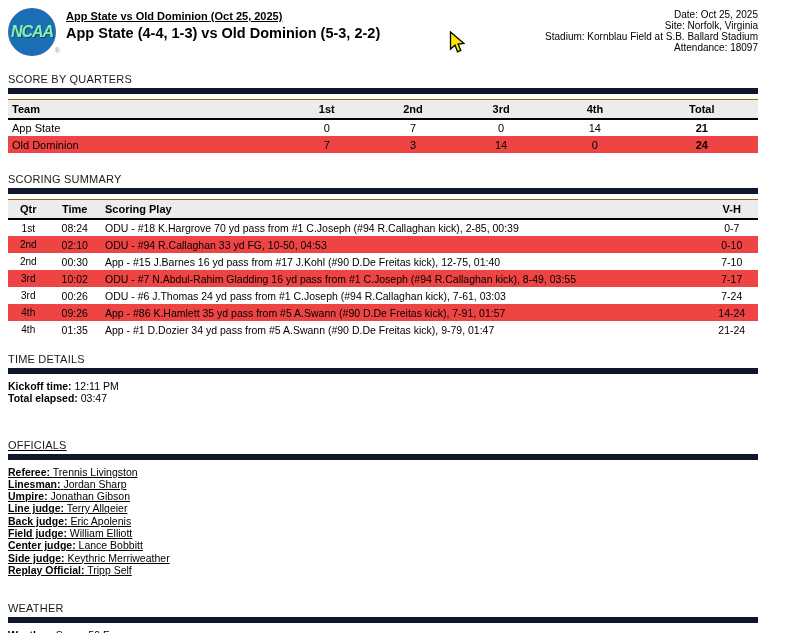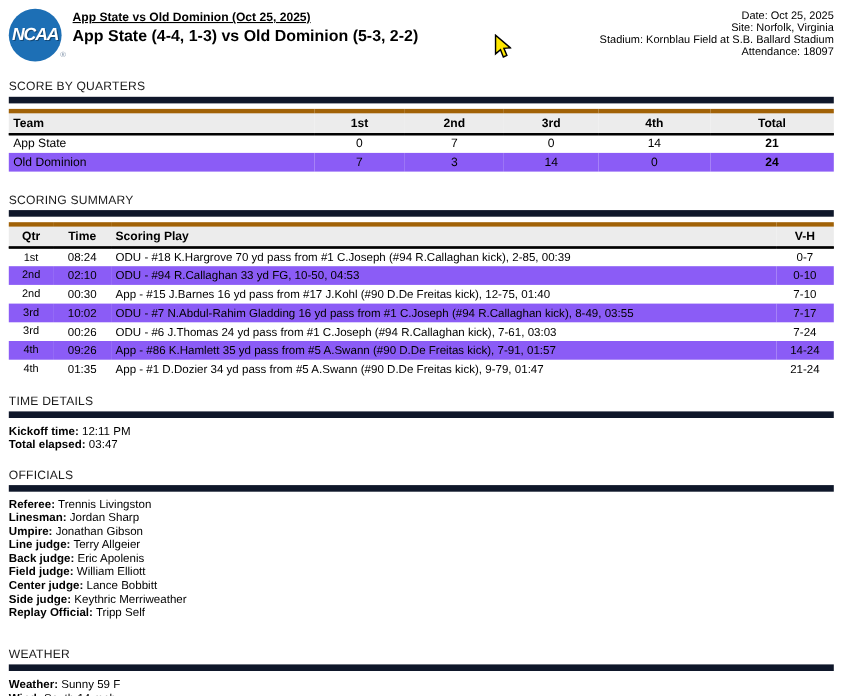--- a/index.html
+++ b/index.html
@@ -15,21 +15,21 @@
 
   
   .header { display: flex; align-items: flex-start; margin-bottom: 17px; }
   .logo {
     width: 48px; height: 48px; border-radius: 50%;
     background: #1d6fb5;
     display: flex; align-items: center; justify-content: center;
     position: relative; flex: 0 0 auto;
   }
   .logo .logo-word {
-    color: #ffffff; font-weight: bold; font-style: italic;
+    color: #86efac; font-weight: bold; font-style: italic;
     font-size: 16px; letter-spacing: -1px;
     text-shadow: 1px 1px 0 rgba(0,0,0,0.35);
   }
   .logo .reg-mark {
     position: absolute; right: -4px; bottom: 2px;
     font-size: 7px; color: #8a9bb0; font-style: normal;
   }
   .header-left { margin-left: 10px; padding-top: 2px; }
   .report-title { font-size: 11px; font-weight: bold; line-height: 12px; }
   .report-subtitle { font-size: 11px; font-weight: bold; line-height: 12px; text-decoration: underline; }
@@ -43,26 +43,26 @@
   .section-title {
     font-size: 11px; color: #1a1a1a; letter-spacing: 0.2px;
     padding-bottom: 3px; border-bottom: 6px solid #0f172a;
   }
 
   
   table { width: 100%; border-collapse: collapse; table-layout: fixed; }
   .tbl { margin-top: 5px; font-size: 11px; }
   .tbl thead tr {
     background: #ececec;
-    border-top: 4px solid #a16207;
+    border-top: 1px solid #a16207;
     border-bottom: 2px solid #000;
   }
   .tbl th { font-weight: bold; padding: 3px 4px; }
   .tbl td { padding: 2px 4px; height: 17px; }
-  .tbl tbody tr.shaded { background: #8b5cf6; }
+  .tbl tbody tr.shaded { background: #ef4444; }
   .al { text-align: left; }
   .ac { text-align: center; }
   .score-tbl .col-team { width: 37%; }
   .score-tbl .col-q1 { width: 11%; }
   .score-tbl .col-q2 { width: 12%; }
   .score-tbl .col-q3 { width: 11.5%; }
   .score-tbl .col-q4 { width: 13.5%; }
   .score-tbl .col-total { width: 15%; }
   .total-cell { font-weight: bold; }
   .sum-tbl .col-qtr { width: 5.4%; }
@@ -71,21 +71,21 @@
   .sum-tbl .col-vh { width: 7%; }
   .sum-tbl td.qtr-cell { font-size: 10px; text-align: center; }
   .sum-tbl td { font-size: 10.5px; }
 
   
   .kv-block { margin-top: 6px; font-size: 10.5px; line-height: 12.3px; }
   .kv-block .kv b { font-weight: bold; text-align: right; }
   .sec-score { margin-top: 0; }
   .sec-summary { margin-top: 20px; }
   .sec-time { margin-top: 15px; }
-  .sec-officials { margin-top: 15px; }
+  .sec-officials { margin-top: 34px; text-decoration: underline; }
   .sec-weather { margin-top: 26px; }
 
   
   .cursor { position: absolute; left: 449px; top: 31px; z-index: 10; }
 </style>
 </head>
 <body>
 
 <div class="page">
 

